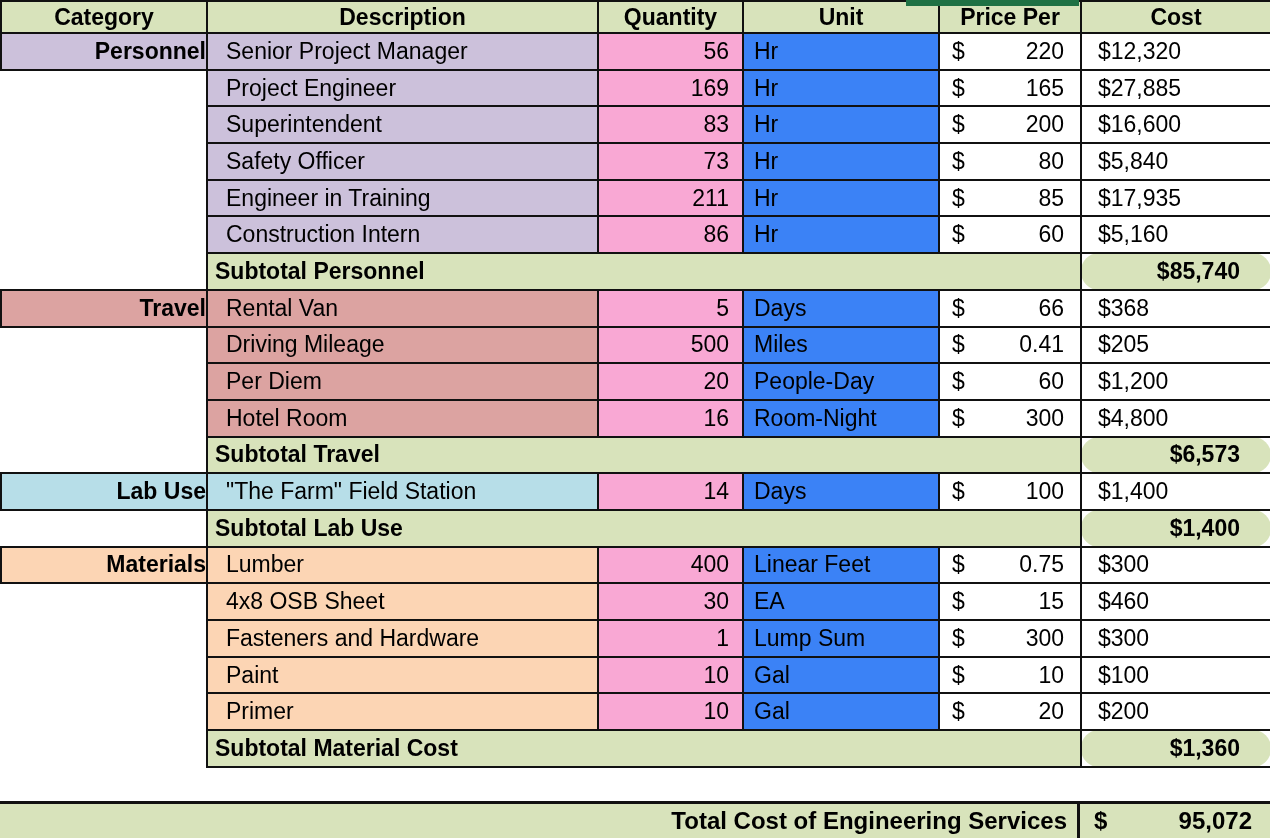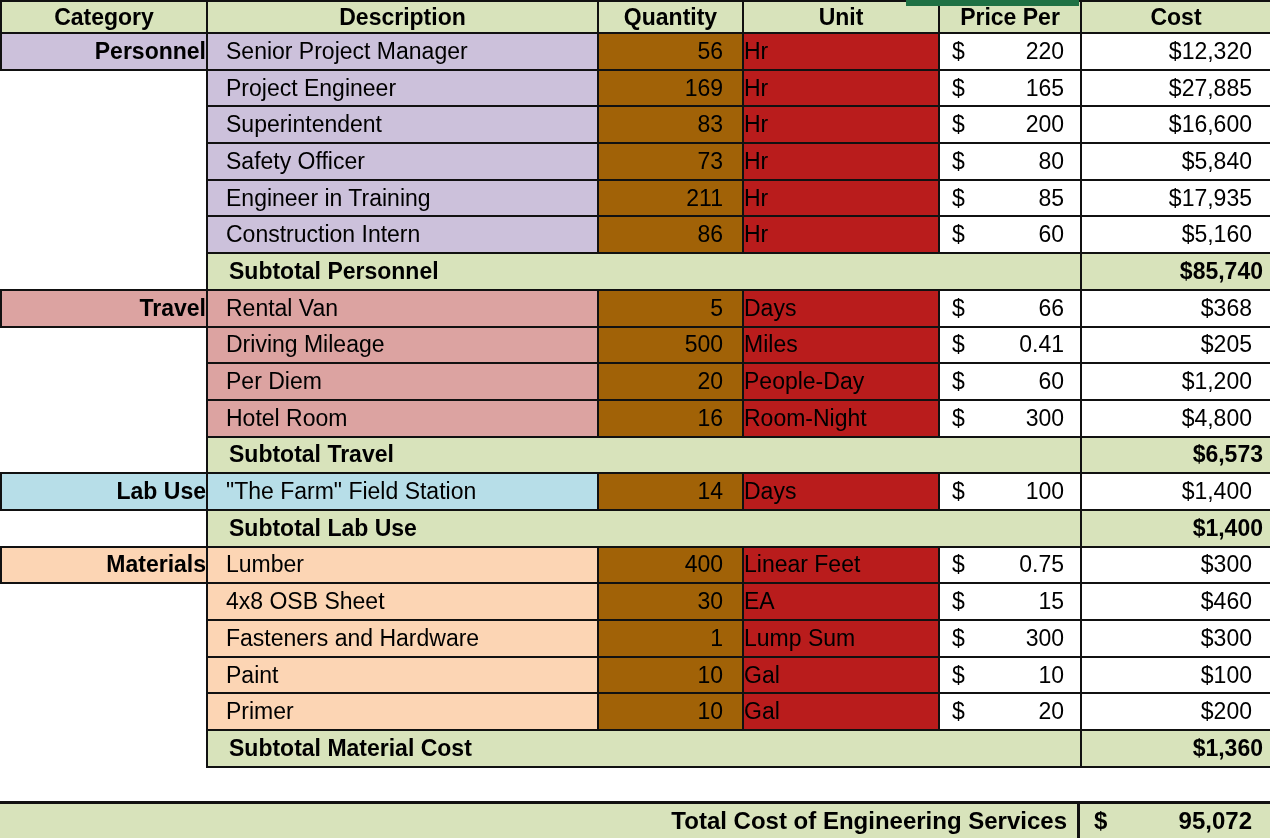--- a/index.html
+++ b/index.html
@@ -15,31 +15,31 @@
   }
   table{border-collapse:collapse;table-layout:fixed;width:1270px;}
   td{vertical-align:middle;font-size:23px;overflow:hidden;white-space:nowrap;}
   td.b{border:2px solid var(--border);}
   td.blank{border:none;background:#fff;}
   tr.hrow{height:32px;}
   tr.row{height:36.7px;}
   tr.hrow td{background:var(--green);font-weight:bold;text-align:center;}
   td.cat{font-weight:bold;text-align:right;}
   td.desc{text-align:left;padding-left:18px;}
-  td.qty{text-align:right;padding-right:19px;background:#a16207;}
-  td.unit{text-align:left;padding-left:0;background:#b91c1c;}
+  td.qty{text-align:right;padding-right:13px;background:#f9a8d4;}
+  td.unit{text-align:left;padding-left:10px;background:#3b82f6;}
   td.price{background:#fff;padding:0;}
   td.price .pwrap{display:flex;justify-content:space-between;align-items:center;padding:0 16px 0 12px;}
-  td.cost{text-align:right;padding-right:18px;background:#fff;}
+  td.cost{padding-right:18px;background:#fff;padding-left:16px;}
   .s0 .cat,.s0 .desc{background:var(--purple);}
   .s1 .cat,.s1 .desc{background:var(--rose);}
   .s2 .cat,.s2 .desc{background:var(--blue);}
   .s3 .cat,.s3 .desc{background:var(--orange);}
-  tr.subtotal td.sub-label{background:var(--green);font-weight:bold;text-align:left;padding-left:21px;}
-  tr.subtotal td.sub-amount{background:var(--green);font-weight:bold;text-align:right;padding-right:7px;}
+  tr.subtotal td.sub-label{background:var(--green);font-weight:bold;text-align:left;padding-left:7px;}
+  tr.subtotal td.sub-amount{background:var(--green);font-weight:bold;text-align:right;padding-right:30px;border-radius:18px;}
   #selbar{position:absolute;left:906px;top:0;width:173px;height:6px;background:var(--selgreen);z-index:5;}
   #gap{height:33px;background:#fff;}
   #totalrow{
     display:flex;height:38px;border-top:3px solid var(--border);
     background:var(--green);align-items:stretch;
   }
   #total-label{
     width:1080px;flex:none;display:flex;align-items:center;justify-content:flex-end;
     padding-right:10px;font-weight:bold;font-size:24px;border-right:3px solid var(--border);
   }

